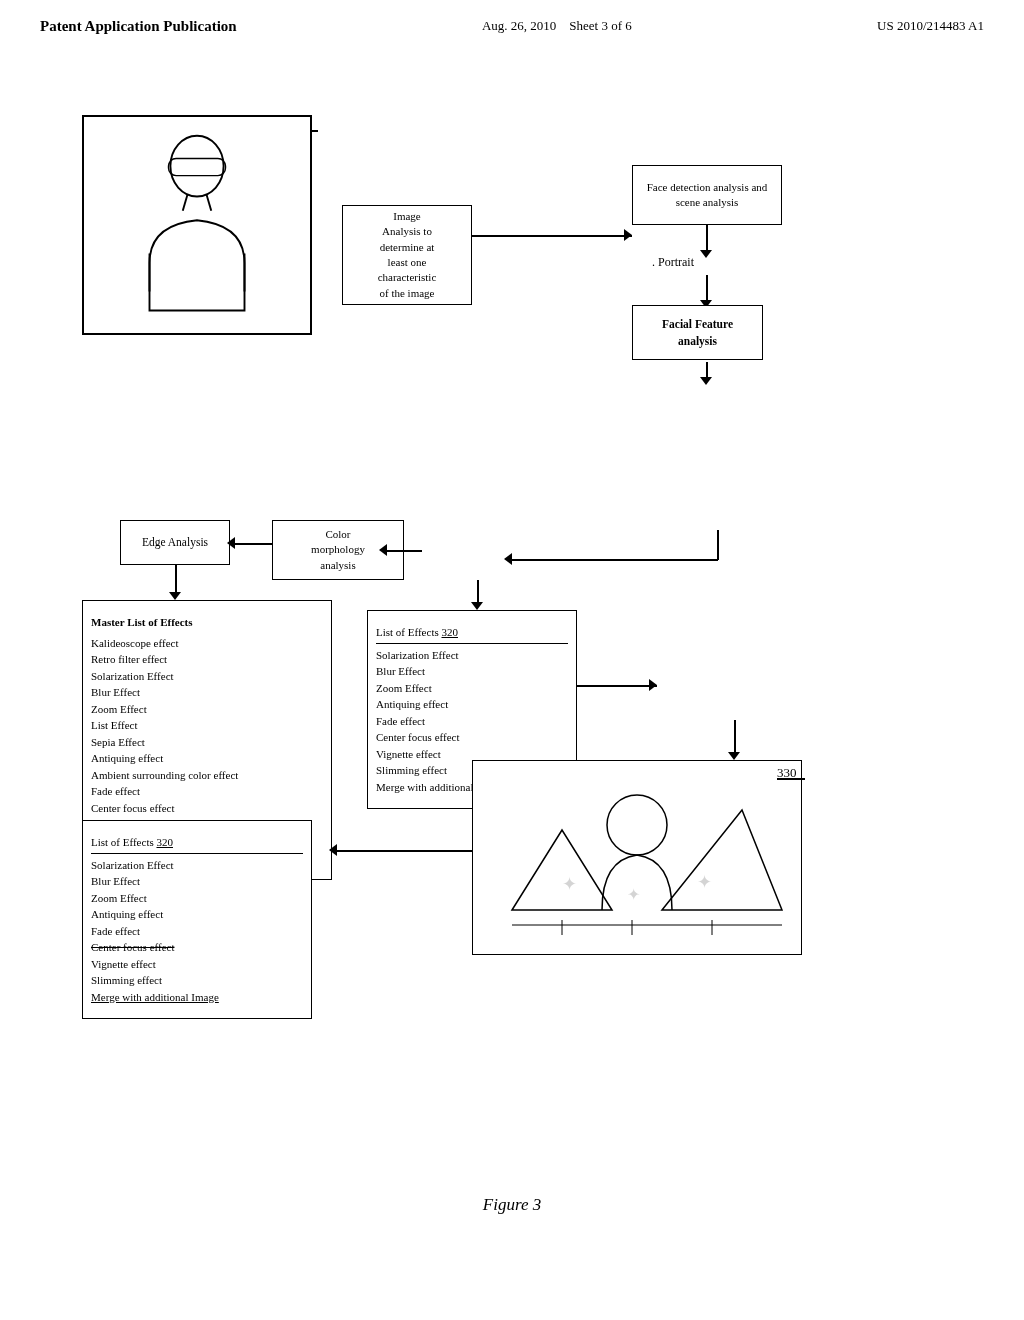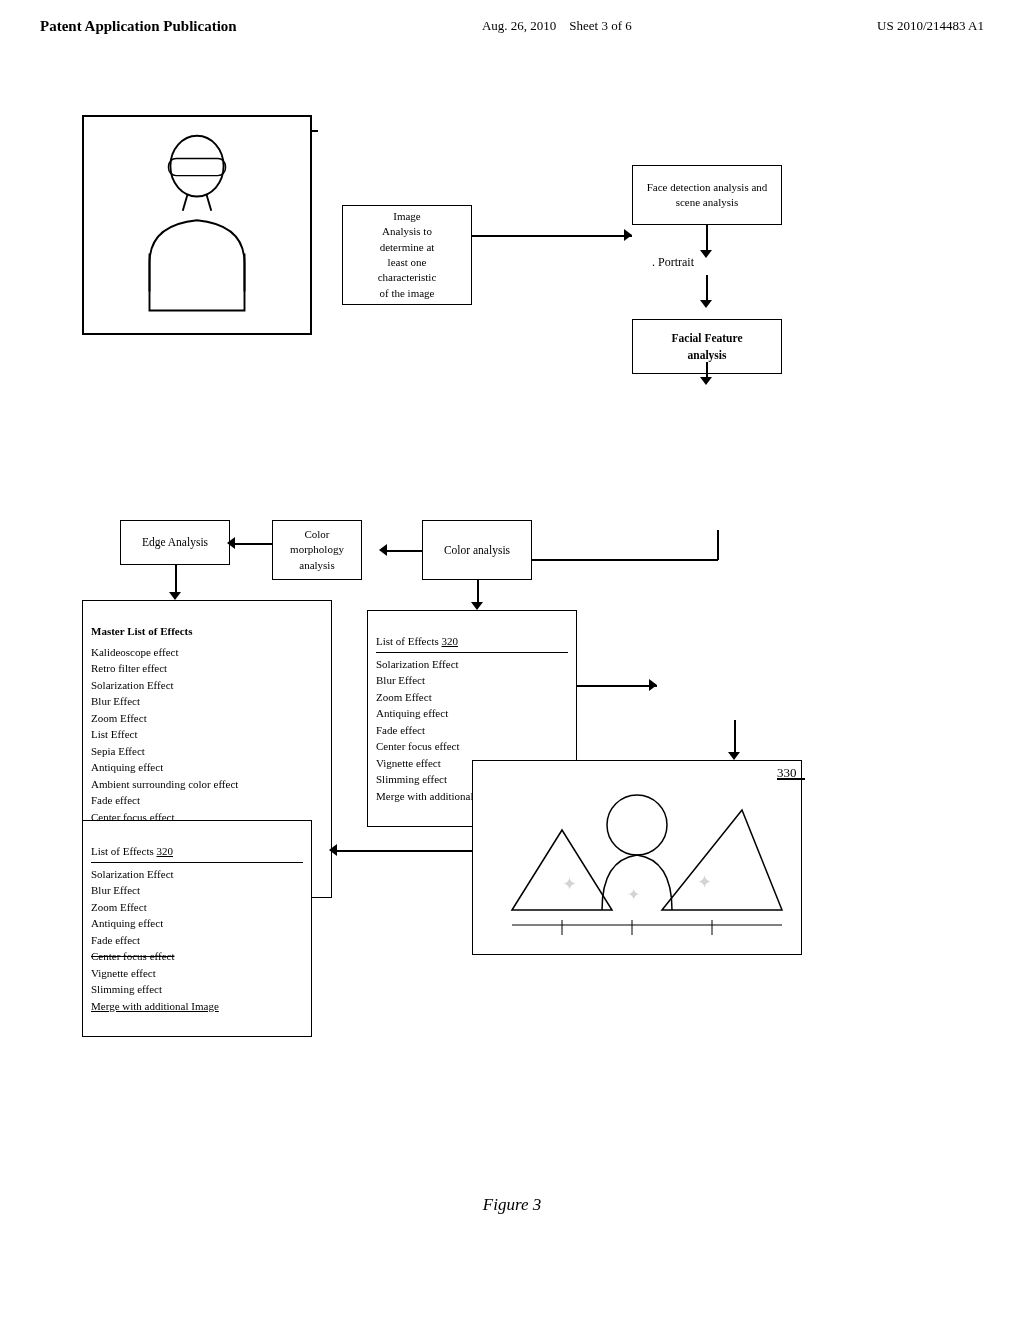--- a/index.html
+++ b/index.html
@@ -45,21 +45,21 @@
       line-height: 1.4;
       padding: 4px 6px;
     }
     .box-list {
       position: absolute;
       border: 1.5px solid #000;
       background: #fff;
       font-size: 11px;
       text-align: left;
       line-height: 1.5;
-      padding: 22px 8px;
+      padding: 13px 8px;
     }
 
     
     .person-box {
       position: absolute;
       border: 2px solid #000;
       background: #fff;
       width: 230px;
       height: 220px;
       left: 50px;
@@ -154,40 +154,37 @@
   <div style="position:absolute; left:674px; top:160px; width:1.5px; height:28px; background:#000;"></div>
   <div class="arrowhead-down" style="left:668px; top:185px;"></div>
 
   <div style="position:absolute; left:620px; top:190px; font-size:12px;">
     <span>.</span> <span>Portrait</span>
   </div>
 
   <div style="position:absolute; left:674px; top:210px; width:1.5px; height:28px; background:#000;"></div>
   <div class="arrowhead-down" style="left:668px; top:235px;"></div>
 
-  <div class="box" style="left:600px; top:254px; width:150px; height:55px;">
+  <div class="box" style="left:600px; top:240px; width:131px; height:55px;">
     <span style="font-size:11.5px; font-weight:bold; line-height:1.4;">Facial Feature<br>analysis</span>
   </div>
 
   <div style="position:absolute; left:674px; top:297px; width:1.5px; height:18px; background:#000;"></div>
   <div class="arrowhead-down" style="left:668px; top:312px;"></div>
 
 
   <div style="position:absolute; left:440px; top:170px; width:160px; height:1.5px; background:#000;"></div>
   <div class="arrowhead-right" style="left:592px; top:164px;"></div>
 
   <div style="position:absolute; left:685px; top:465px; width:1.5px; height:30px; background:#000;"></div>
   <div style="position:absolute; left:480px; top:494px; width:206px; height:1.5px; background:#000;"></div>
   <div class="arrowhead-left" style="left:472px; top:488px;"></div>
 
-  <div class="box" style="left:390px; top:455px; width:110px; height:60px;">
-    <span style="font-size:11.5px;">Color analysis</span>
-  </div>
-
-  <div class="box" style="left:240px; top:455px; width:90px; height:60px;">
+
+  <div class="box" style="left:240px; top:455px; width:132px; height:60px;">
     <span style="font-size:11px; line-height:1.4;">Color<br>morphology<br>analysis</span>
   </div>
 
   <div class="arrowhead-left" style="left:347px; top:479px;"></div>
   <div style="position:absolute; left:353px; top:485px; width:37px; height:1.5px; background:#000;"></div>
 
   <div class="box" style="left:88px; top:455px; width:110px; height:45px;">
     <span style="font-size:11.5px;">Edge Analysis</span>
   </div>
 

